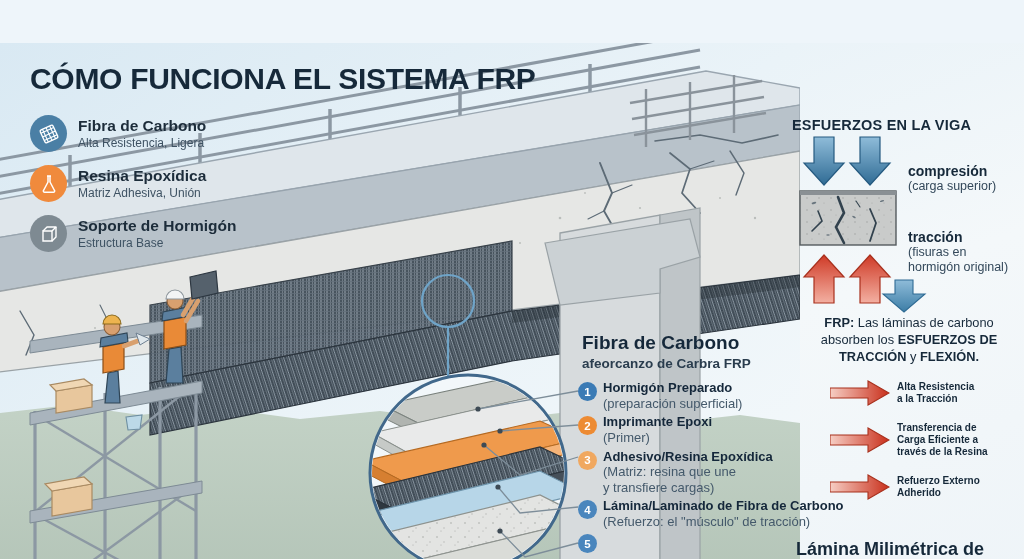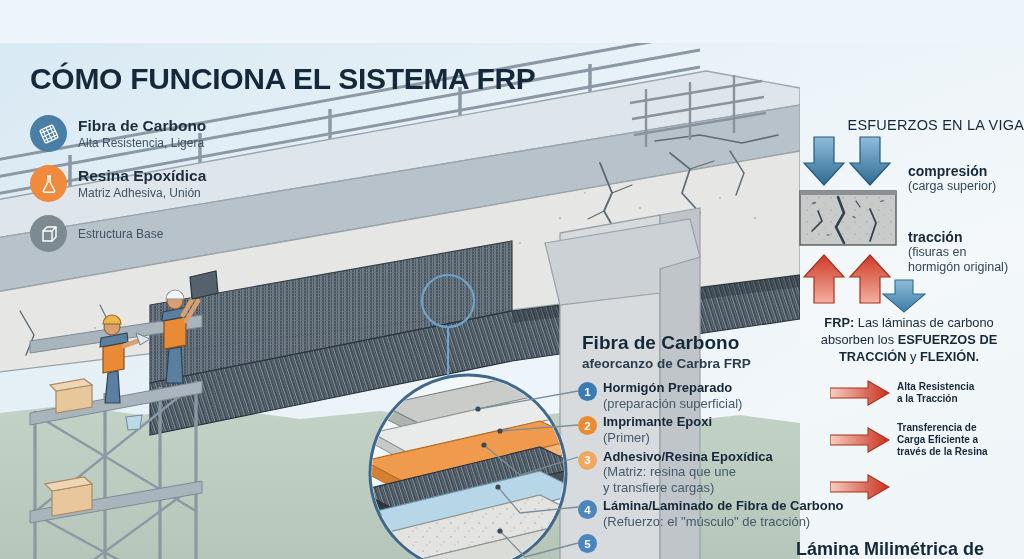--- a/index.html
+++ b/index.html
@@ -54,22 +54,22 @@
   .lay-s { font-size:13px; color:#44596b; line-height:1.18; }
 
   #vista {
     left:356px; top:529px; font-size:14px; font-weight:bold;
     color:#15283a; letter-spacing:0.2px;
   }
 
   
   #rpanel { left:792px; top:0; width:232px; height:559px; }
   #stress-title {
-    left:0; top:74px; width:232px; text-align:right;
-    font-size:14.5px; font-weight:normal; color:#16293a; letter-spacing:0.2px;
+    left:0; top:74px; width:232px; text-align:left;
+    font-size:14.5px; font-weight:bold; color:#16293a; letter-spacing:0.2px;
   }
   .stress-lab-b { font-size:14px; font-weight:bold; color:#16293a; line-height:1.15; }
   .stress-lab-s { font-size:12.5px; color:#33485a; line-height:1.18; }
 
   #frp-note {
     left:4px; top:272px; width:226px; text-align:center;
     font-size:12.8px; color:#16293a; line-height:1.32;
   }
   #frp-note b { font-weight:bold; }
 
@@ -318,20 +318,21 @@
 
     <div class="leg-row">
       <div class="leg-ico" style="background:#7e8a92">
         <svg width="22" height="22" viewBox="0 0 22 22">
           <path d="M5 8 L14 8 L14 18 L5 18 Z" fill="none" stroke="#fff" stroke-width="1.4"></path>
           <path d="M5 8 L9 4 L18 4 L14 8" fill="none" stroke="#fff" stroke-width="1.4" stroke-linejoin="round"></path>
           <path d="M14 18 L18 14 L18 4" fill="none" stroke="#fff" stroke-width="1.4" stroke-linejoin="round"></path>
         </svg>
       </div>
       <div>
+        <div class="leg-txt-t">Soporte de Hormigón</div>
         <div class="leg-txt-s">Estructura Base</div>
       </div>
     </div>
   </div>
 
   <div id="detail-title" class="abs">
     <div class="dt1">Fibra de Carbono</div>
     <div class="dt2">afeorcanzo de Carbra FRP</div>
   </div>
 
@@ -480,20 +481,22 @@
       <div class="benefit">
         <svg width="60" height="26" viewBox="0 0 60 26" style="flex:0 0 60px; margin-right:7px;">
           <defs>
               <linearGradient id="ra3" x1="0" y1="0" x2="1" y2="0">
             <stop offset="0" stop-color="#f6cec4"></stop>
                 <stop offset="1" stop-color="#c9301c"></stop>
               </linearGradient>
             </defs>
           <path d="M0 8 L38 8 L38 1 L59 13 L38 25 L38 18 L0 18 Z" fill="url(#ra3)" stroke="#a8301d" stroke-width="1.1"></path>
         </svg>
+        <div class="ben-txt" style="white-space:pre-line">Refuerzo Externo
+Adherido</div>
       </div>
     </div>
 
     <div id="closing" class="abs" style="white-space:pre-line">Lámina Milimétrica de Carbono
 abrazando el Hormigón</div>
   </div>
 
 </div>
 
 </body></html>

